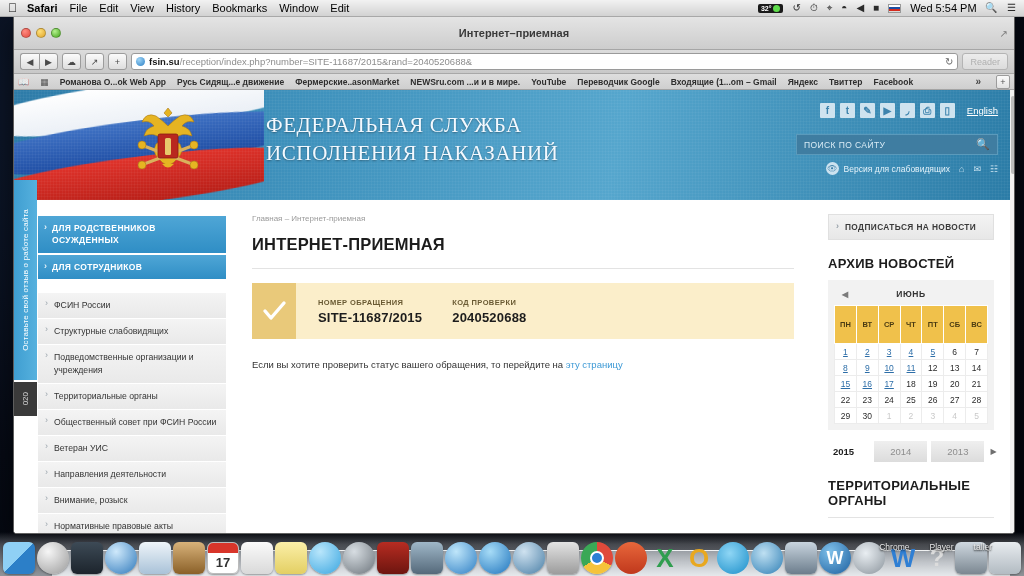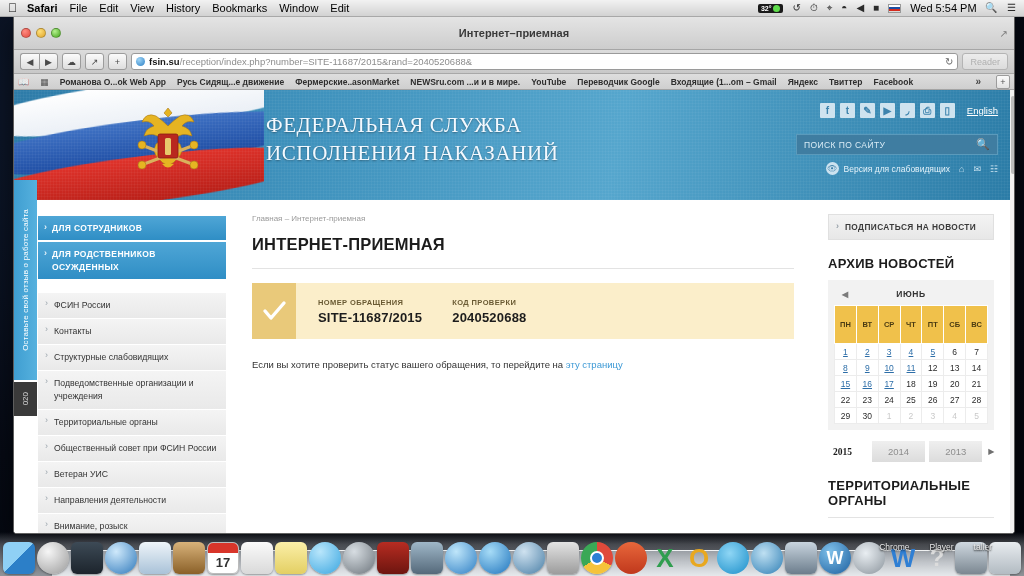--- a/index.html
+++ b/index.html
@@ -187,21 +187,21 @@
   table.cal { border-collapse:collapse; width:100%; background:#fff; }
   table.cal th { background:#f0c14b; color:#4a3b12; font-size:7.5px; font-weight:bold;
      padding:14px 0; border:1px solid #fff;margin-left:19px; }
   table.cal td { text-align:center; font-size:8.5px; color:#2b2b2b; padding:2.5px 0;
      border:1px solid #ececec; width:14.28%; }
   table.cal td.lnk { color:#2d6ea8; text-decoration:underline; }
   table.cal td.mut { color:#c9c9c9; }
   .yearsrow { display:flex; align-items:center; margin-top:11px; gap:4px; position:relative; }
   .yr { background:linear-gradient(to bottom,#efefef,#dcdcdc); color:#8e8e8e; font-size:9.5px;
      padding:5px 16px; }
-  .yr.act { background:transparent; color:#1d1d1d; font-weight:bold; padding-left:5px; padding-right:16px;font-family:Liberation Serif, serif; }
+  .yr.act { background:transparent; color:#1d1d1d; font-weight:bold; padding-left:5px; padding-right:16px; }
   .yearsrow .nx { margin-left:2px; color:#6f6f6f; font-size:8px; }
 
   .rmapwrap { margin-top:16px; }
   .rmapline { height:1px; background:#e3e3e3; margin:8px 0 6px; }
   .rmap { height:52px; position:relative; }
   .rmap svg { width:100%; height:100%; }
 
   
   .vtab {
     position:absolute; left:0; top:90px; width:23px; height:200px;
@@ -380,25 +380,24 @@
       <div class="vtab">
         <span>Оставьте свой отзыв о работе сайта</span>
       </div>
       <div class="vtag">
         <span>020</span>
       </div>
 
       <div class="body3">
 
         <div class="colL">
+          <div class="navbtn-blue">ДЛЯ РОДСТВЕННИКОВ ОСУЖДЕННЫХ</div>
           <div class="navbtn-blue">ДЛЯ СОТРУДНИКОВ</div>
-          <div class="navbtn-blue">ДЛЯ РОДСТВЕННИКОВ ОСУЖДЕННЫХ</div>
           <div class="navgap"></div>
           <div class="navitem">ФСИН России</div>
-          <div class="navitem">Контакты</div>
           <div class="navitem">Структурные слабовидящих</div>
           <div class="navitem">Подведомственные организации и учреждения</div>
           <div class="navitem">Территориальные органы</div>
           <div class="navitem">Общественный совет при ФСИН России</div>
           <div class="navitem">Ветеран УИС</div>
           <div class="navitem">Направления деятельности</div>
           <div class="navitem">Внимание, розыск</div>
           <div class="navitem">Нормативные правовые акты</div>
         </div>
 

